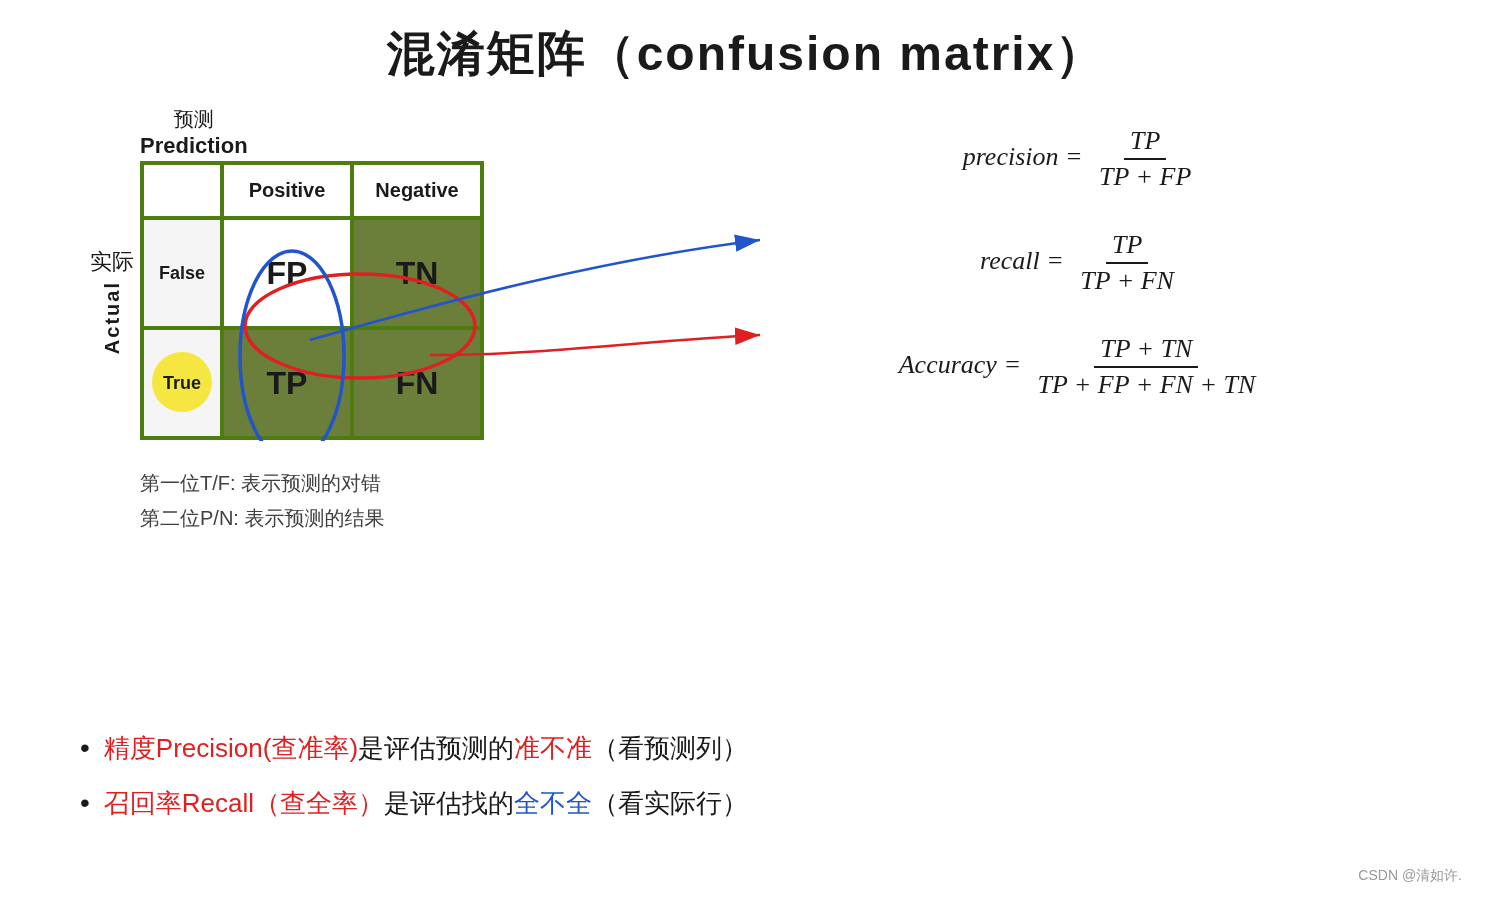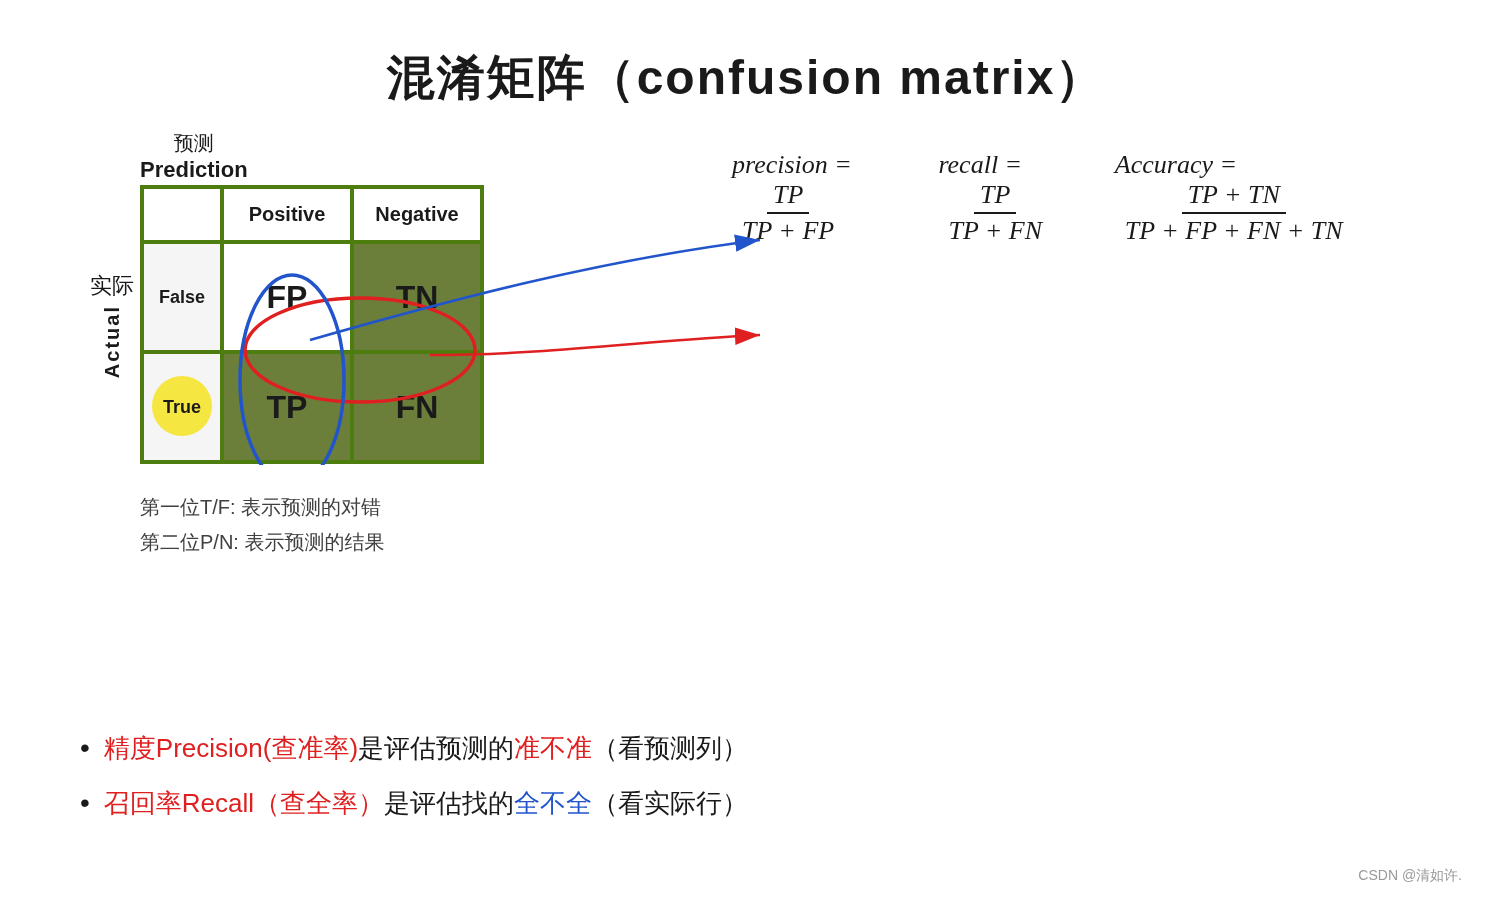--- a/index.html
+++ b/index.html
@@ -10,21 +10,21 @@
       font-family: "Microsoft YaHei", "SimHei", Arial, sans-serif;
       overflow: hidden;
       position: relative;
     }
 
     .slide-container {
       width: 1492px;
       height: 899px;
       background: #ffffff;
       position: relative;
-      padding: 36px 60px;
+      padding: 12px 60px;
     }
 
     
     .title-area {
       text-align: center;
       margin-top: 10px;
       margin-bottom: 20px;
     }
     .title-text {
       font-size: 48px;
@@ -205,22 +205,22 @@
     }
     .note-line {
       font-size: 20px;
       color: #404040;
       margin-bottom: 8px;
     }
 
     
     .right-side {
       display: flex;
-      flex-direction: row;
-      align-items: flex-start;
+      flex-direction: column;
+      align-items: center;
       width: 700px;
       margin-top: 10px;
     }
 
     .formula-block {
       margin-bottom: 28px;
       font-size: 26px;
       color: #1a1a1a;
       font-style: italic;
       font-family: "Times New Roman", Times, serif;

